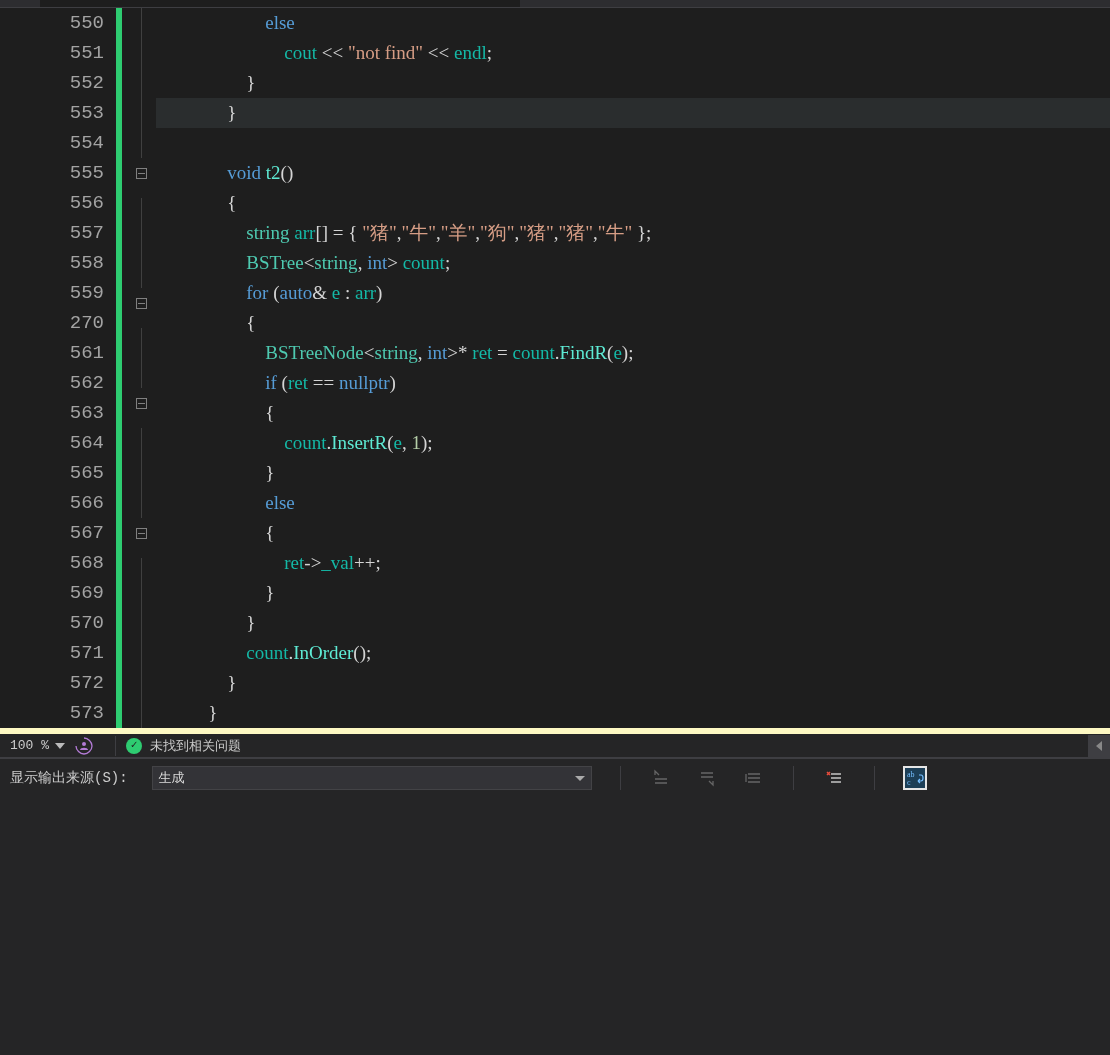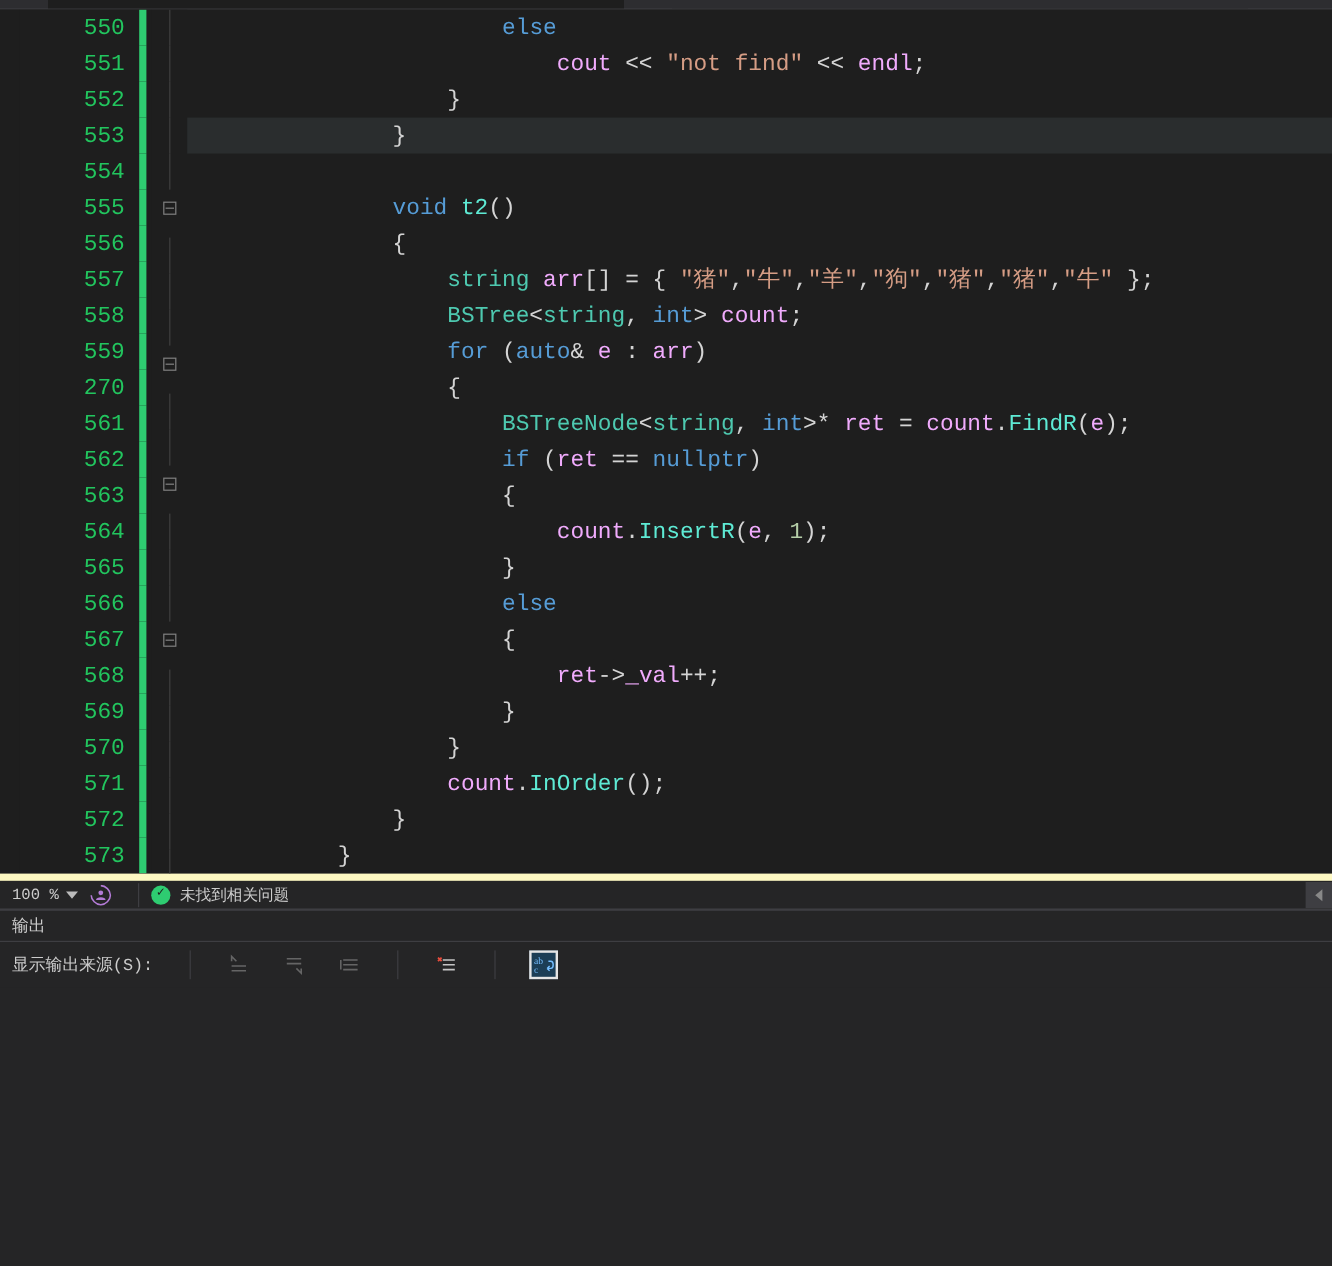--- a/index.html
+++ b/index.html
@@ -34,21 +34,21 @@
     overflow: hidden;
   }
   .left-pad { width: 16px; background: #1e1e1e; }
   .lines {
     width: 100px;
     background: #1e1e1e;
     text-align: right;
     padding-right: 12px;
     font-size: 19px;
     line-height: 30px;
-    color: #22c55e;
+    color: #a3a3a3;
     -webkit-user-select: none;
     user-select: none;
   }
   .lines .ln { display: block; height: 30px; }
 
   .change-marker {
     width: 10px;
     background: #1e1e1e;
   }
   .change-marker .bar { width: 6px; height: 30px; background: #2ecc71; margin-left: 0; }
@@ -83,32 +83,33 @@
     left: 50%; top: 0; width: 0; height: 100%;
     border-left: 1px solid #404040;
   }
 
   .code {
     flex: 1;
     font-size: 19px;
     line-height: 30px;
     white-space: pre;
     position: relative;
+    font-family: Liberation Serif, serif;
   }
   .code .row {
     height: 30px;
     padding-left: 0;
     position: relative;
   }
   .code .row.cur { background: #2a2d2e; }
 
   
   .kw  { color: #569cd6; }          
   .ty  { color: #4ec9b0; }          
-  .id  { color: #f0abfc; }          
+  .id  { color: #14b8a6; }          
   .fn  { color: #5eead4; }
   .pn  { color: #d4d4d4; }          
   .str { color: #d69d85; }          
   .num { color: #b5cea8; }
 
   
   .status {
     height: 29px;
     background: #252526;
     border-top: 6px solid #fef9c3;
@@ -349,25 +350,26 @@
     </svg>
   </span>
   <span class="sep"></span>
   <span class="ok-icon"></span>
   <span>未找到相关问题</span>
   <span class="filler"></span>
   <span class="scroll-left"></span>
 </div>
 
 <div class="output-panel">
-  <div class="output-tabs">
-    <span>输出</span>
-  </div>
   <div class="output-toolbar">
     <span class="lbl">显示输出来源(S):</span>
+    <div class="combo">
+      <span>生成</span>
+      <span class="caret"></span>
+    </div>
     <span class="vsep"></span>
     <span class="tb-btn disabled">
       <svg width="18" height="18" viewBox="0 0 18 18">
         <path d="M3 10 L15 10 M3 14 L15 14" stroke="#c5c5c5" stroke-width="1.3"></path>
         <path d="M7 6 L3 2 L3 6" stroke="#c5c5c5" stroke-width="1.3" fill="none"></path>
       </svg>
     </span>
     <span class="tb-btn disabled">
       <svg width="18" height="18" viewBox="0 0 18 18">
         <path d="M3 4 L15 4 M3 8 L15 8" stroke="#c5c5c5" stroke-width="1.3"></path>

